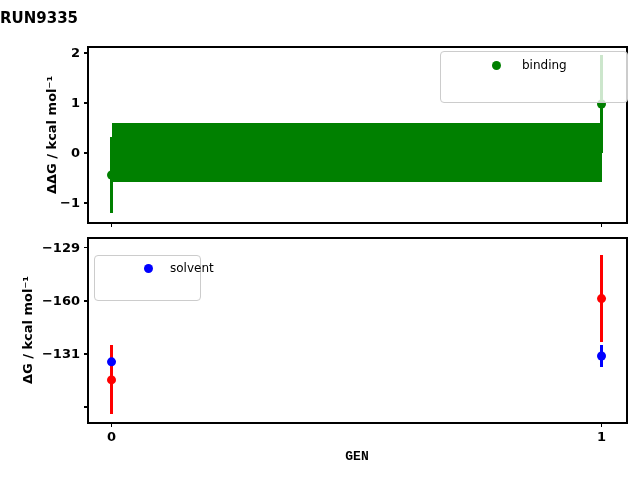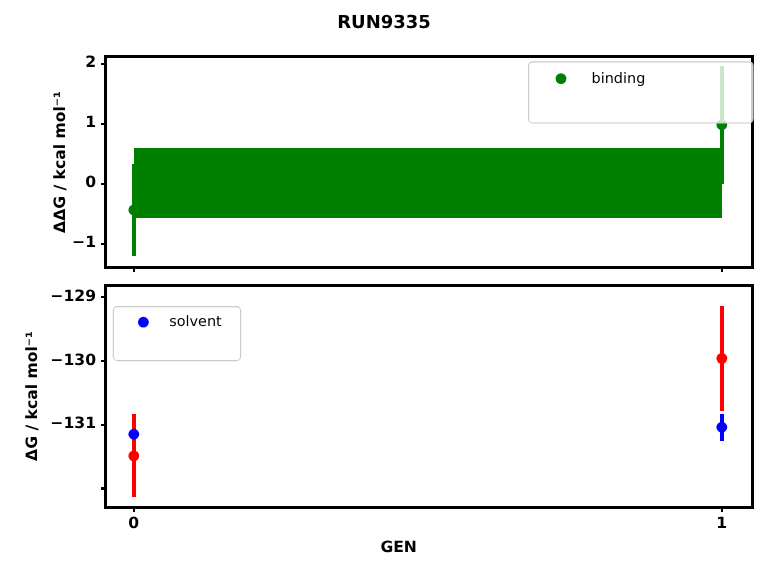--- a/index.html
+++ b/index.html
@@ -1,27 +1,27 @@
 <!DOCTYPE html>
 <html><head>
 <meta charset="utf-8">
 <style>
   html,body{margin:0;padding:0;background:#ffffff;}
   #figure{position:relative;width:640px;height:480px;background:#ffffff;overflow:hidden;
           font-family:"DejaVu Sans","Liberation Sans",sans-serif;}
   #plot{position:absolute;left:0;top:0;}
   .txt{position:absolute;color:#000;}
-  .title{left:0;top:9px;width:640px;text-align:center;font-size:15px;font-weight:bold;}
+  .title{left:0;top:9px;width:640px;font-size:15px;font-weight:bold;}
   .ytick{right:560px;width:70px;text-align:right;font-size:13px;font-weight:bold;height:18px;line-height:18px;}
   .xtick{width:31px;text-align:center;font-size:13px;font-weight:bold;height:16px;line-height:16px;}
   .axlabel{font-size:13px;font-weight:bold;white-space:nowrap;}
   .ylab{transform:translate(-50%,-50%) rotate(-90deg);}
-  .xlab{width:80px;}
+  .xlab{width:80px;text-align:center;font-family:Liberation Mono, monospace;}
   .legend{position:absolute;box-sizing:border-box;background:rgba(255,255,255,0.8);
-          border:1px solid #cccccc;border-radius:4px;padding-top:1px;}
+          border:1px solid #cccccc;border-radius:4px;padding-top:1px;padding-left:29px;}
   .lrow{display:flex;align-items:center;}
   .legend.top .lrow{height:24px;padding-left:8px;}
   .legend.bottom .lrow{height:22px;padding-left:10px;}
   .licon{display:flex;align-items:center;justify-content:center;flex:none;}
   .legend.top .licon{width:36px;}
   .legend.bottom .licon{width:28px;}
   .dot{width:9px;height:9px;border-radius:50%;}
   .dotted{width:34px;height:0;border-top:2px dotted #008000;}
   .ltext{margin-left:8px;font-size:12px;color:#000;white-space:nowrap;}
 </style>
@@ -61,21 +61,21 @@
     </svg>
 
   <div class="txt title">RUN9335</div>
 
   <div class="txt ytick" style="top:44px">2</div>
   <div class="txt ytick" style="top:94px">1</div>
   <div class="txt ytick" style="top:144px">0</div>
   <div class="txt ytick" style="top:194px">−1</div>
 
   <div class="txt ytick" style="top:239px">−129</div>
-  <div class="txt ytick" style="top:292px">−130</div>
+  <div class="txt ytick" style="top:292px">−160</div>
   <div class="txt ytick" style="top:345px">−131</div>
 
   <div class="txt xtick" style="left:96px;top:429px">0</div>
   <div class="txt xtick" style="left:586px;top:429px">1</div>
 
   <div class="txt axlabel ylab" style="left:51px;top:135px">ΔΔG / kcal mol⁻¹</div>
   <div class="txt axlabel ylab" style="left:27px;top:330px">ΔG / kcal mol⁻¹</div>
   <div class="txt axlabel xlab" style="left:317px;top:449px">GEN</div>
 
   <div class="legend top" style="left:440px;top:51px;width:188px;height:52px">

